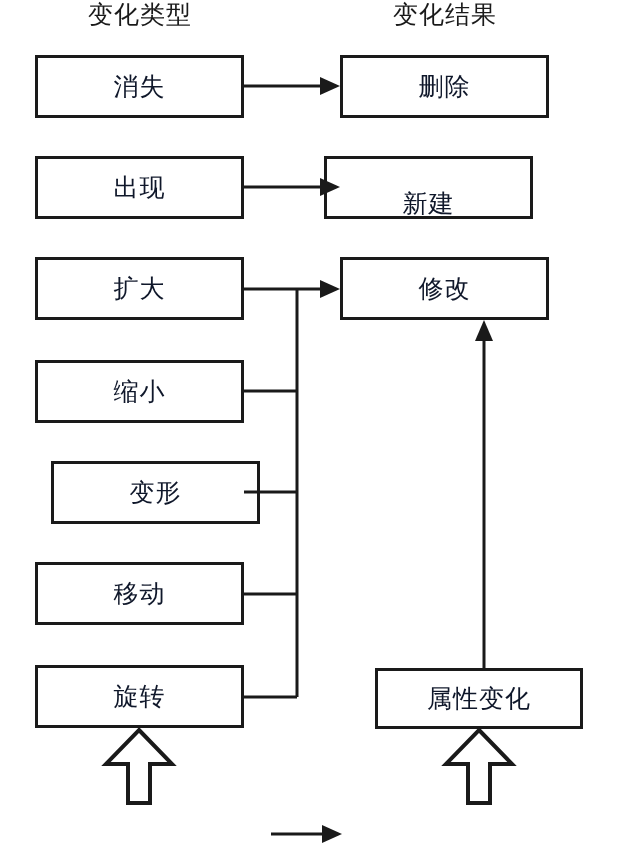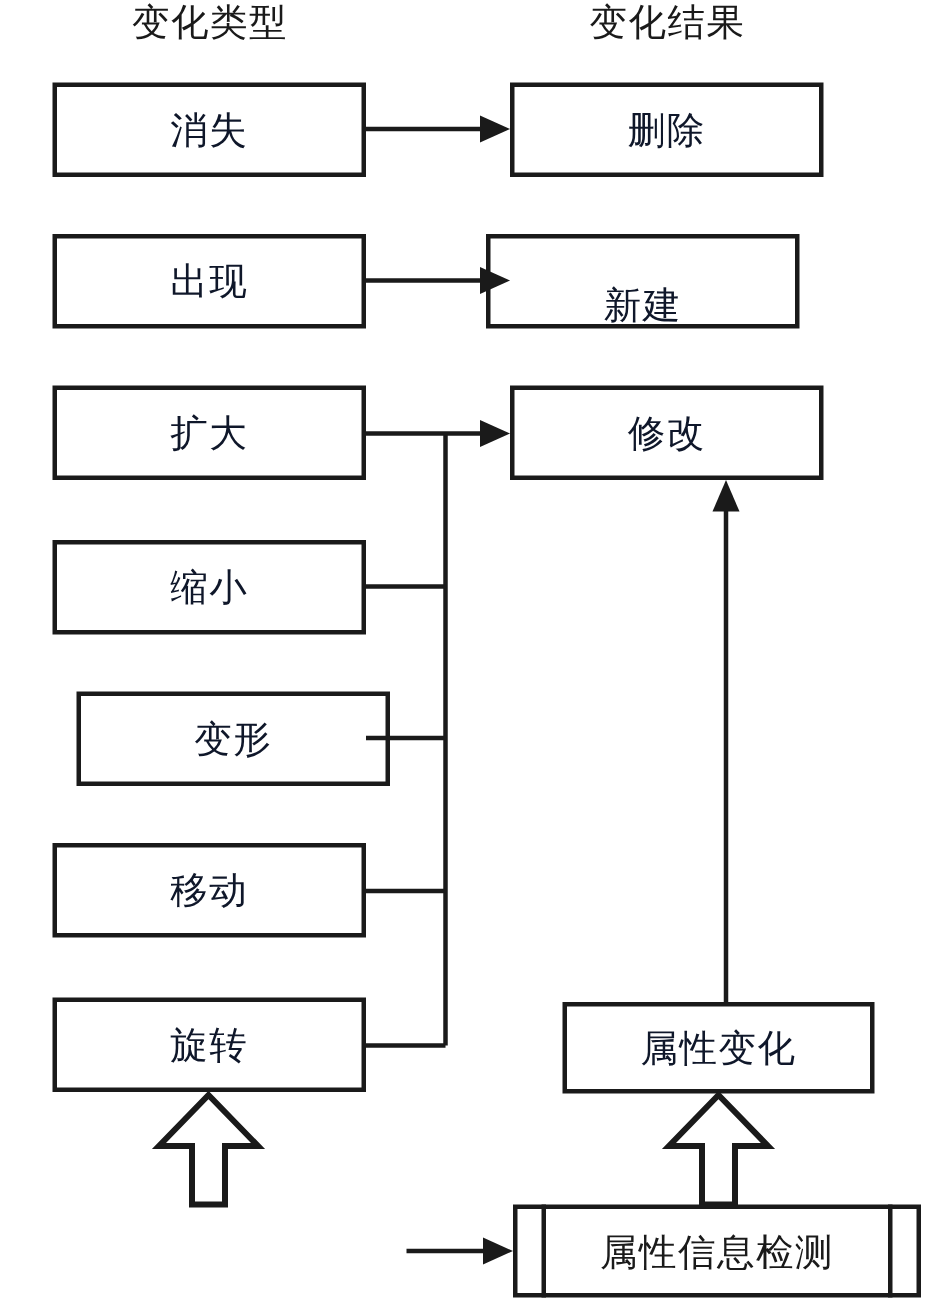--- a/index.html
+++ b/index.html
@@ -116,23 +116,20 @@
     <span class="node-label">新建</span>
   </div>
   <div class="node-box" style="left:340px; top:257px; width:209px; height:63px;">
     <span class="node-label">修改</span>
   </div>
 
   <div class="node-box" style="left:375px; top:668px; width:208px; height:61px;">
     <span class="node-label">属性变化</span>
   </div>
 
-  <div class="proc-box" style="left:342px; top:803px; width:272px; height:62px;">
-    <span class="proc-label">属性信息检测</span>
-  </div>
 
   <svg class="connector-layer" viewBox="0 0 617 868">
     <g stroke="#1a1a1a" stroke-width="3" fill="none">
 
       <line x1="244" y1="86" x2="330" y2="86"></line>
 
       <line x1="244" y1="187" x2="330" y2="187"></line>
 
       <line x1="297" y1="289" x2="297" y2="697"></line>
 

